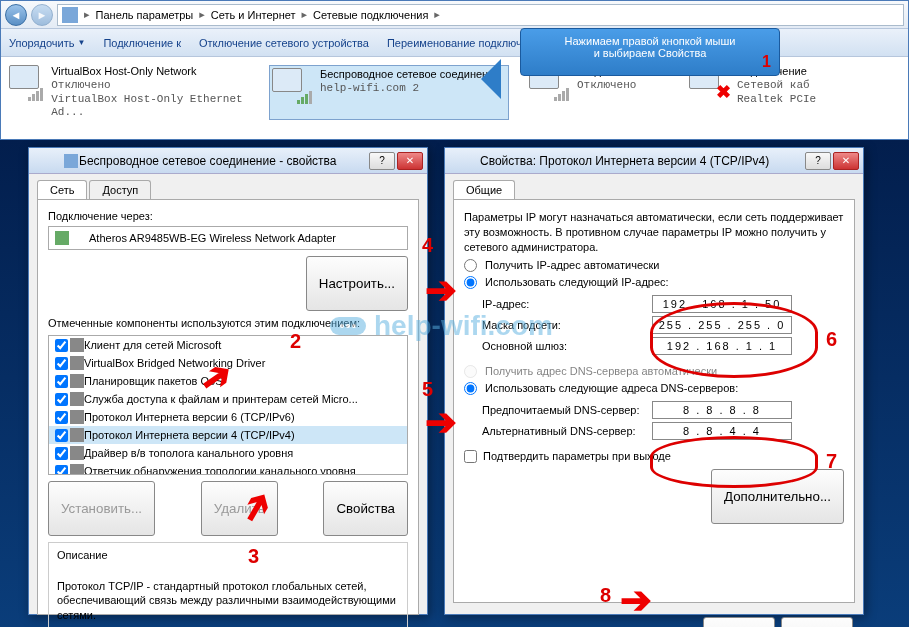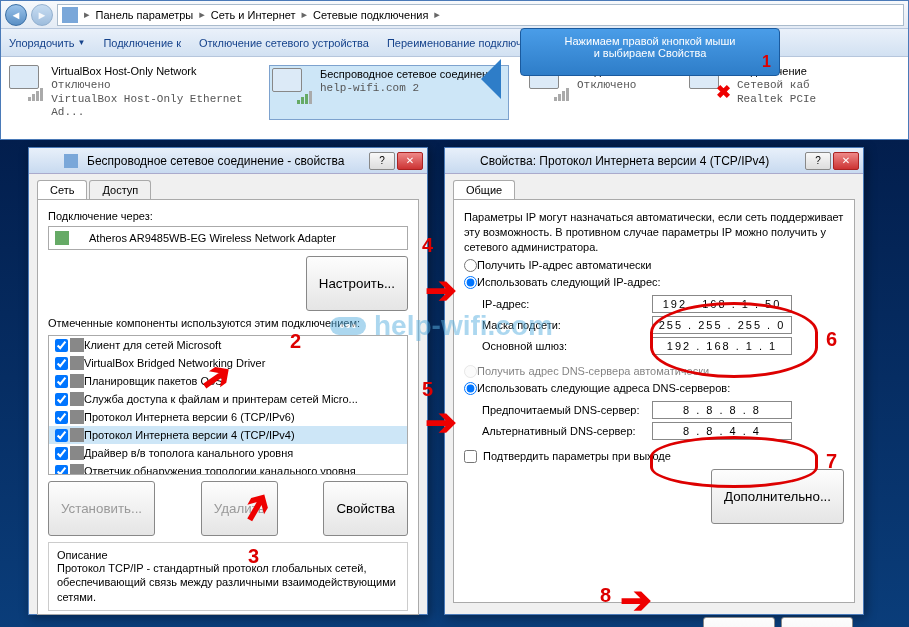--- a/index.html
+++ b/index.html
@@ -33,21 +33,21 @@
 .net-item.selected { background: #cde6f7; border: 1px solid #7da2ce; padding: 2px; }
 
 
 .callout { position: absolute; top: 28px; left: 520px; width: 260px; height: 48px; background: linear-gradient(#4a9de8, #2e7dc8); border: 1px solid #1a5a9e; border-radius: 4px; color: #fff; padding: 6px 8px; text-align: center; z-index: 50; }
 .callout::before { content: ""; position: absolute; left: -40px; top: 30px; border: 20px solid transparent; border-right-color: #2e7dc8; border-left: 0; }
 .callout .num { position: absolute; right: 8px; bottom: 4px; font-size: 16px; font-weight: bold; color: #d00; }
 
 
 .dialog { position: absolute; background: #f0f0f0; border: 1px solid #4a7ab8; box-shadow: 2px 2px 10px rgba(0,0,0,.4); }
 .dialog .titlebar { height: 26px; background: linear-gradient(#e8f0fa, #c8daf0); border-bottom: 1px solid #aac; display: flex; align-items: center; padding: 0 4px; justify-content: space-between; }
-.titlebar .title { display: flex; align-items: flex-end; gap: 9px; font-size: 12px; padding-left: 31px; }
+.titlebar .title { display: flex; align-items: flex-end; gap: 1px; font-size: 12px; padding-left: 31px; }
 .titlebar .t-icon { width: 14px; height: 14px; background: #7aa7d9; }
 .win-btns { display: flex; gap: 2px; }
 .win-btn { width: 26px; height: 18px; border: 1px solid #888; background: linear-gradient(#f8f8f8,#ddd); border-radius: 2px; display: flex; align-items: center; justify-content: center; font-size: 10px; cursor: pointer; }
 .win-btn.close { background: linear-gradient(#e88,#c33); color: #fff; border-color: #a22; }
 
 .dlg1 { top: 147px; left: 28px; width: 400px; height: 468px; }
 .tabs { display: flex; padding: 6px 8px 0; gap: 2px; }
 .tab { padding: 3px 12px; background: #f0f0f0; border: 1px solid #aaa; border-bottom: none; border-radius: 3px 3px 0 0; cursor: pointer; }
 .tab.active { background: #fff; position: relative; z-index: 2; }
 .tabbody { background: #fff; border: 1px solid #aaa; margin: 0 8px 8px; padding: 10px; height: 416px; }
@@ -58,29 +58,29 @@
 .btn { padding: 19px 12px; border: 1px solid #888; background: linear-gradient(#fdfdfd,#e5e5e5); border-radius: 3px; cursor: pointer; }
 .btn:disabled { color: #999; }
 
 .comp-list { border: 1px solid #aaa; height: 140px; overflow: auto; margin: 6px 0; }
 .comp-item { display: flex; align-items: center; padding: 2px 4px; }
 .comp-item.sel { background: #cde6f7; }
 .comp-item input { margin: 0 2px; }
 .comp-item .c-icon { width: 14px; height: 14px; background: #888; }
 
 .fieldset { border: 1px solid #ccc; padding: 6px 8px; margin-top: 6px; }
-.fieldset .legend { font-size: 11px; margin-bottom: 0; }
+.fieldset .legend { font-size: 11px; margin-bottom: 18px; }
 .desc { line-height: 1.3; }
 
 .dlg-buttons { display: flex; justify-content: flex-end; gap: 6px; padding: 6px 10px; }
 
 .dlg2 { top: 147px; left: 444px; width: 420px; height: 468px; }
 .dlg2 .tabbody { height: 404px; }
 .info-text { line-height: 1.35; margin-bottom: 0; }
-.radio-row { display: flex; align-items: center; gap: 0; margin: 4px 0; }
+.radio-row { display: flex; align-items: center; gap: 8px; margin: 4px 0; }
 .radio-row input { margin: 0; }
 .ip-grid { margin: 6px 0 10px 18px; }
 .ip-row { display: flex; align-items: center; margin: 3px 0; }
 .ip-row label { width: 170px; }
 .ip-input { border: 1px solid #888; padding: 2px 4px; width: 140px; text-align: center; background: #fff; letter-spacing: 2px; }
 .chk-row { display: flex; align-items: center; gap: 6px; margin-top: 10px; }
 .adv-row { display: flex; justify-content: flex-end; margin-top: 6px; }
 
 
 .arrow-red { position: absolute; color: #e00; font-size: 38px; font-weight: bold; z-index: 60; transform-origin: center; }

